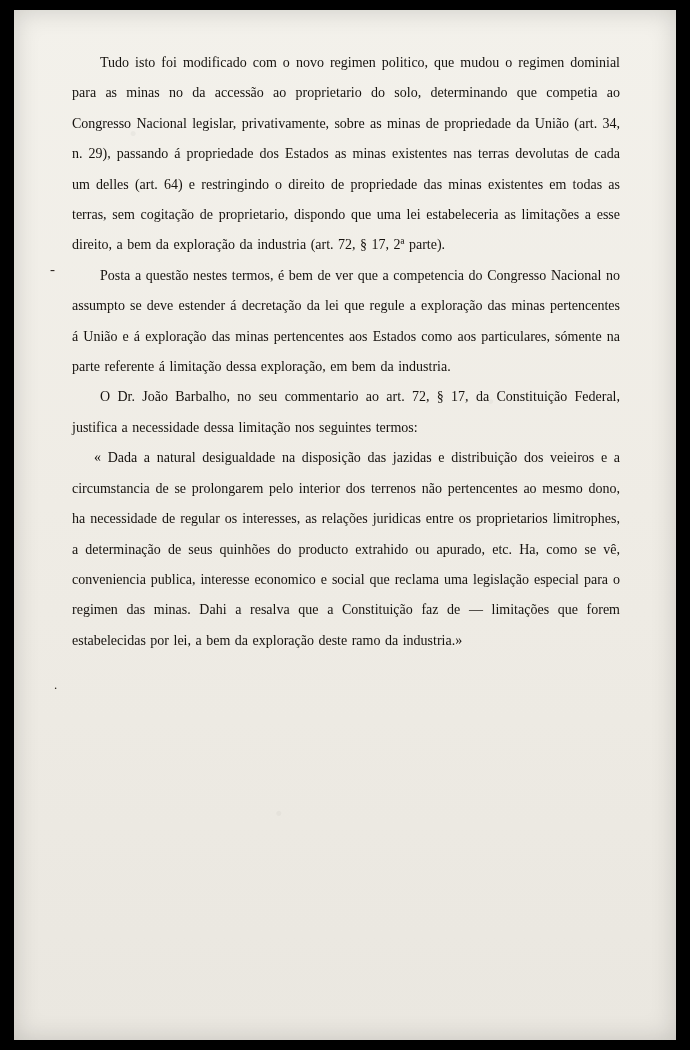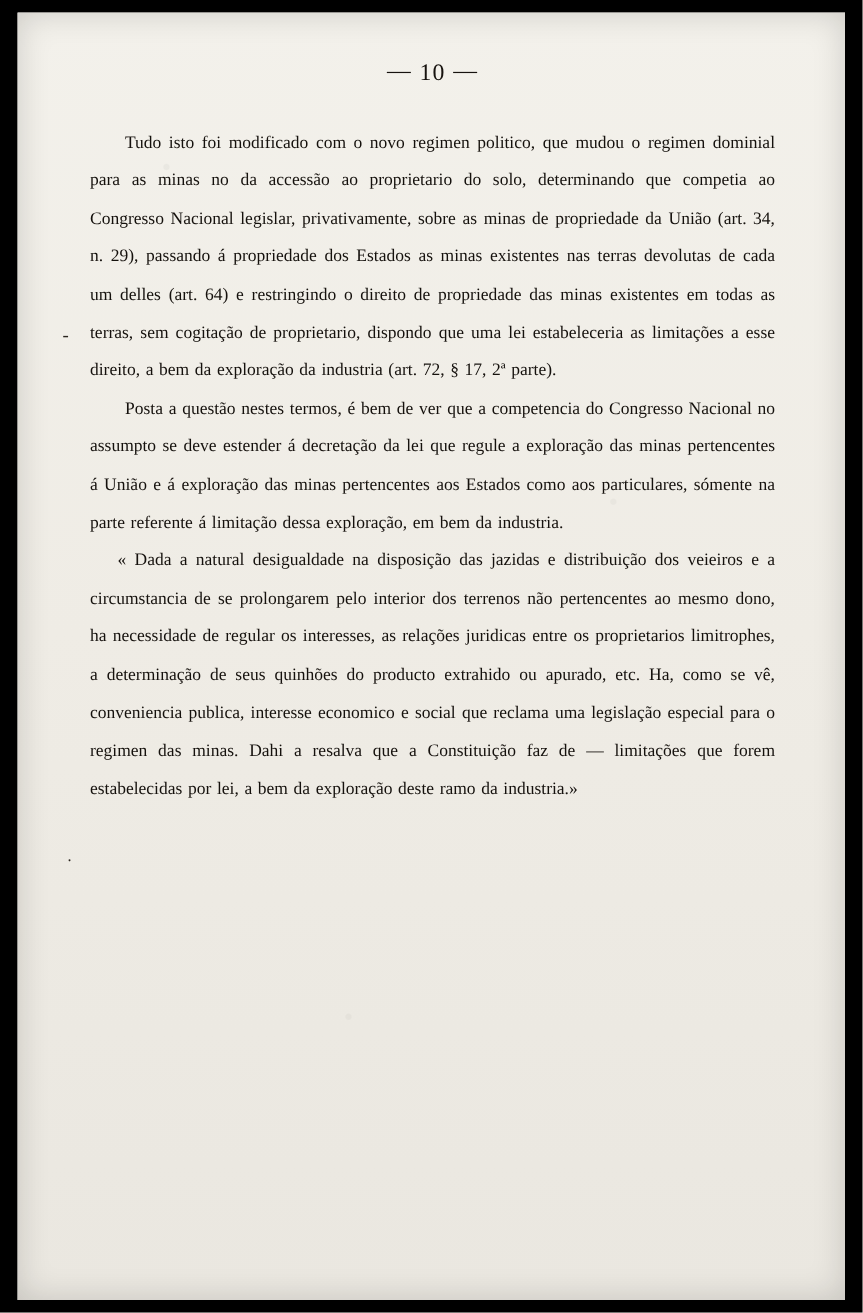--- a/index.html
+++ b/index.html
@@ -86,26 +86,24 @@
   }
 </style>
 </head>
 <body>
 
 <div class="page">
   <div class="paper-texture"></div>
 
   <div class="content">
 
-    <div class="folio">
-      <span class="dash">—</span><span>10</span><span class="dash">—</span>
-    </div>
 
     <p class="para">Tudo isto foi modificado com o novo regimen politico, que mudou o regimen dominial para as minas no da accessão ao proprietario do solo, determinando que competia ao Congresso Nacional legislar, privativamente, sobre as minas de propriedade da União (art. 34, n. 29), passando á propriedade dos Estados as minas existentes nas terras devolutas de cada um delles (art. 64) e restringindo o direito de propriedade das minas existentes em todas as terras, sem cogitação de proprietario, dispondo que uma lei estabeleceria as limitações a esse direito, a bem da exploração da industria (art. 72, § 17, 2ª parte).</p>
     <p class="para">Posta a questão nestes termos, é bem de ver que a competencia do Congresso Nacional no assumpto se deve estender á decretação da lei que regule a exploração das minas pertencentes á União e á exploração das minas pertencentes aos Estados como aos particulares, sómente na parte referente á limitação dessa exploração, em bem da industria.</p>
+    <p class="para">O Dr. João Barbalho, no seu commentario ao art. 72, § 17, da Constituição Federal, justifica a necessidade dessa limitação nos seguintes termos:</p>
     <p class="para quote">« Dada a natural desigualdade na disposição das jazidas e distribuição dos veieiros e a circumstancia de se prolongarem pelo interior dos terrenos não pertencentes ao mesmo dono, ha necessidade de regular os interesses, as relações juridicas entre os proprietarios limitrophes, a determinação de seus quinhões do producto extrahido ou apurado, etc. Ha, como se vê, conveniencia publica, interesse economico e social que reclama uma legislação especial para o regimen das minas. Dahi a resalva que a Constituição faz de — limitações que forem estabelecidas por lei, a bem da exploração deste ramo da industria.»</p>
 
   </div>
 
   <span class="marginal dash-left">-</span>
   <span class="marginal dot-left">.</span>
 
   <div class="edge-shadow"></div>
 </div>
 

